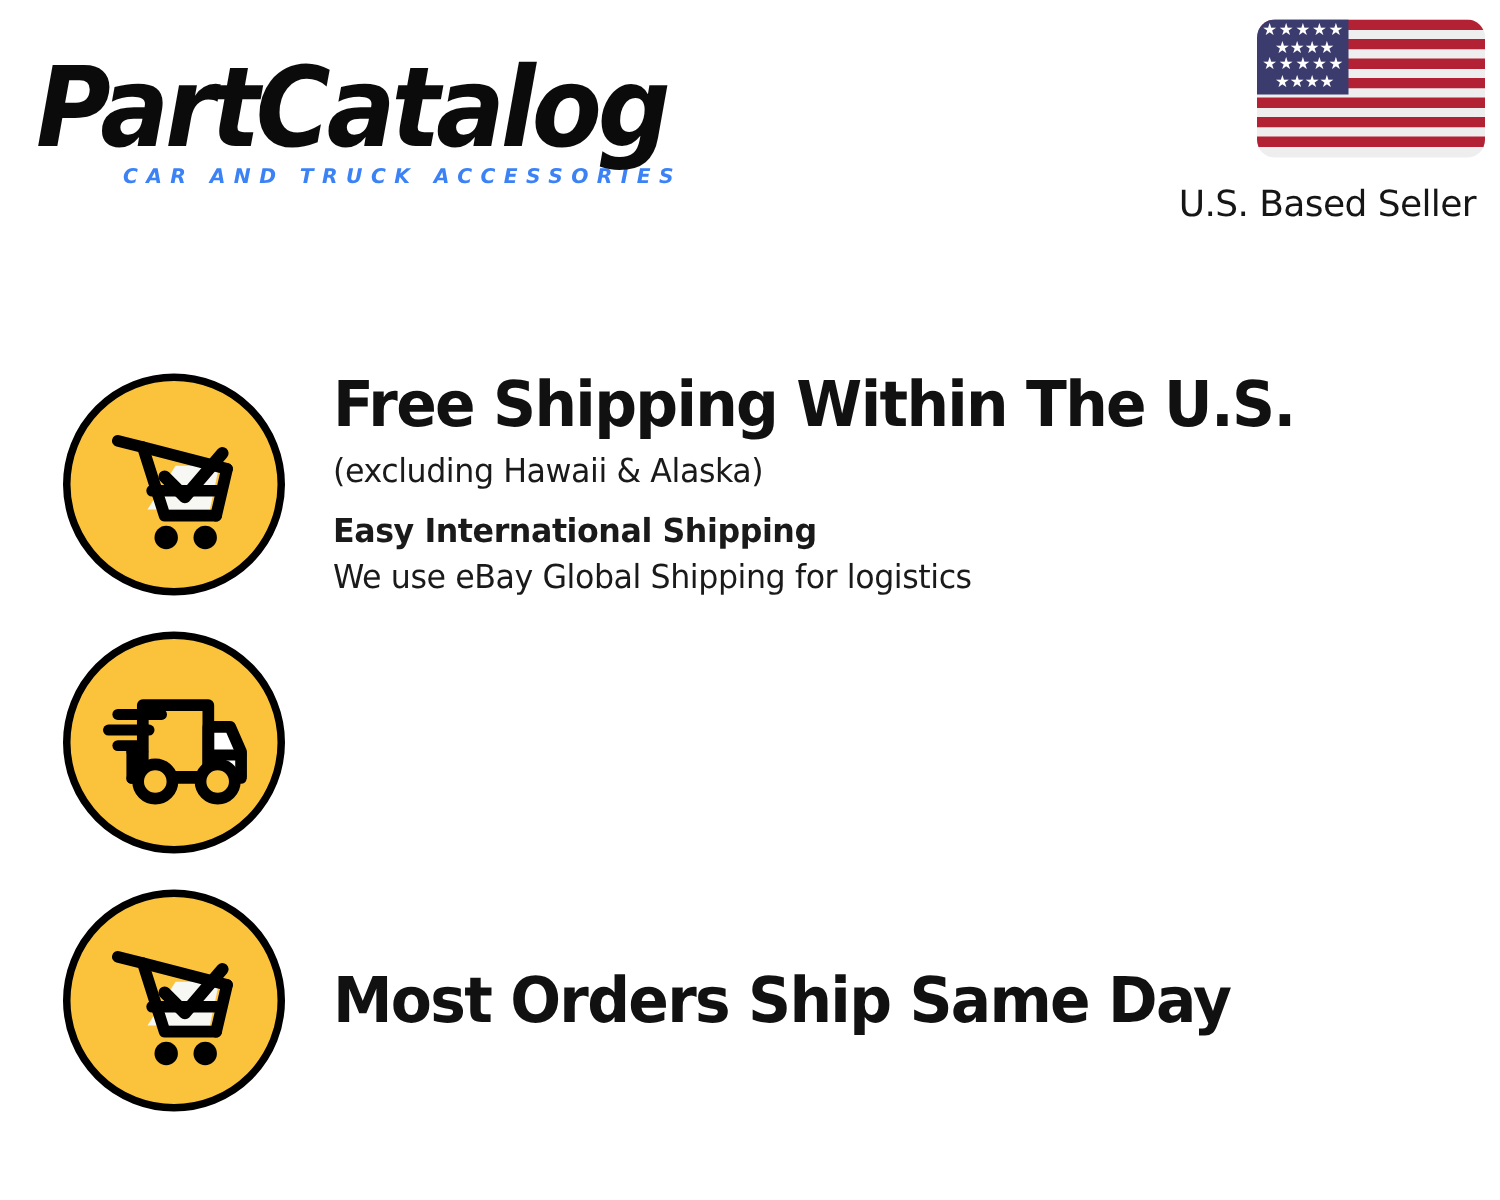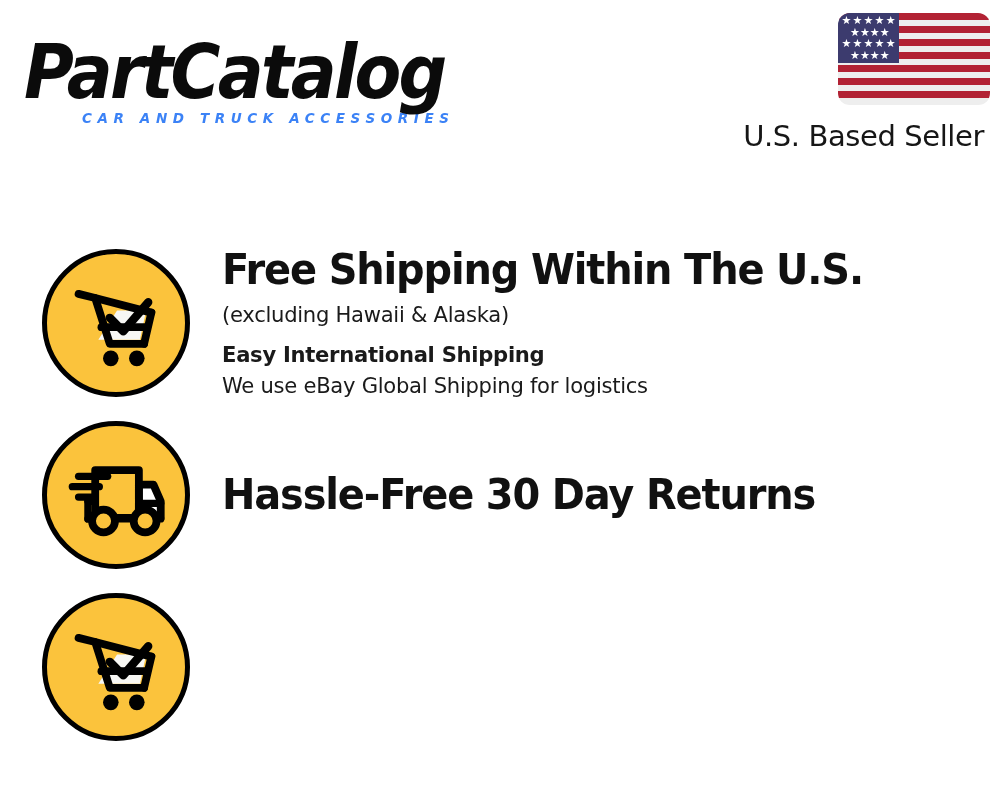--- a/index.html
+++ b/index.html
@@ -91,21 +91,21 @@
   }
 
   #seller-label {
     position: absolute;
     left: 726px;
     top: 118px;
     width: 258px;
     text-align: right;
     font-family: "DejaVu Sans", sans-serif;
     font-weight: 400;
-    font-size: 29px;
+    font-size: 24px;
     line-height: 36px;
     letter-spacing: -0.4px;
     color: #161616;
     white-space: nowrap;
   }
 
   
   .feature-row {
     position: absolute;
     left: 0;
@@ -261,32 +261,32 @@
       <path d="M23 73 L93 73" fill="none" stroke="#000" stroke-width="7" stroke-linecap="round"></path>
       <path d="M23 56 L30 56" fill="none" stroke="#000" stroke-width="7" stroke-linecap="round"></path>
       <path d="M23 56 L23 73" fill="none" stroke="#000" stroke-width="7" stroke-linecap="round"></path>
       <path d="M14 32 L42 32" fill="none" stroke="#000" stroke-width="7" stroke-linecap="round"></path>
       <path d="M8 42 L34 42" fill="none" stroke="#000" stroke-width="7" stroke-linecap="round"></path>
       <path d="M14 52 L28 52" fill="none" stroke="#000" stroke-width="7" stroke-linecap="round"></path>
       <circle cx="38" cy="75" r="11" fill="#fbc33c" stroke="#000" stroke-width="7.5"></circle>
       <circle cx="78" cy="75" r="11" fill="#fbc33c" stroke="#000" stroke-width="7.5"></circle>
     </svg>
   </div>
-  <div class="feature-text">
-    <div class="feature-title">Hassle-Free 30 Day Returns</div>
-
-  </div>
 </div>
 
 <div class="feature-row" id="feature-row-2">
   <div class="feature-icon">
     <svg viewBox="0 0 100 100" aria-hidden="true">
       <path d="M51 38 L79 38 L73 66 L33 66 Z" fill="#f7f7f4"></path>
       <path d="M14 22 L30 26 L44 70 L77 70" fill="none" stroke="#000" stroke-width="7.5" stroke-linecap="round" stroke-linejoin="round"></path>
       <path d="M36 54 L80 54" fill="none" stroke="#000" stroke-width="7.5" stroke-linecap="round"></path>
       <path d="M30 26 L84 40" fill="none" stroke="#000" stroke-width="7.5" stroke-linecap="round"></path>
       <path d="M84 40 L77 70" fill="none" stroke="#000" stroke-width="7.5" stroke-linecap="round" stroke-linejoin="round"></path>
       <path d="M44 45 L57 58 L81 30" fill="none" stroke="#000" stroke-width="8" stroke-linecap="round" stroke-linejoin="round"></path>
       <circle cx="45" cy="84" r="7.5" fill="#000"></circle>
       <circle cx="70" cy="84" r="7.5" fill="#000"></circle>
     </svg>
   </div>
+  <div class="feature-text">
+    <div class="feature-title">Most Orders Ship Same Day</div>
+
+  </div>
 </div>
 
 </body></html>

